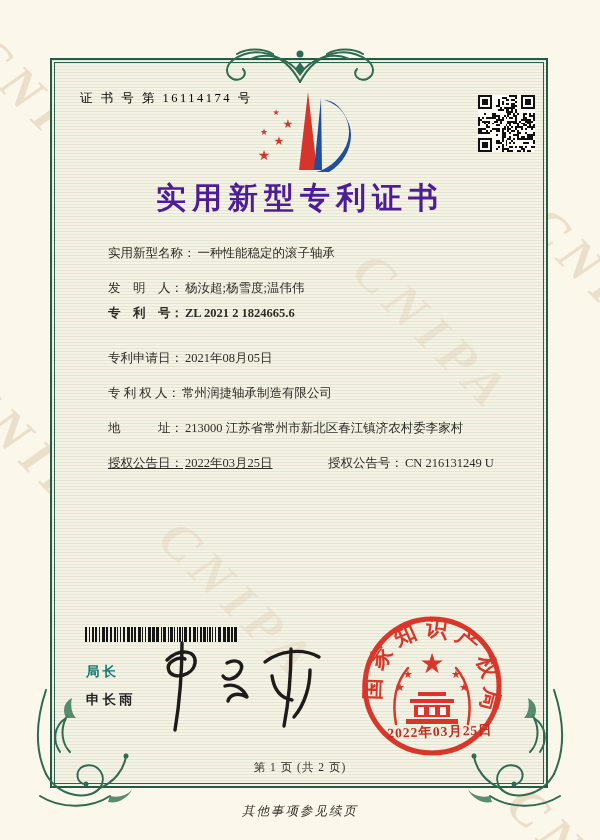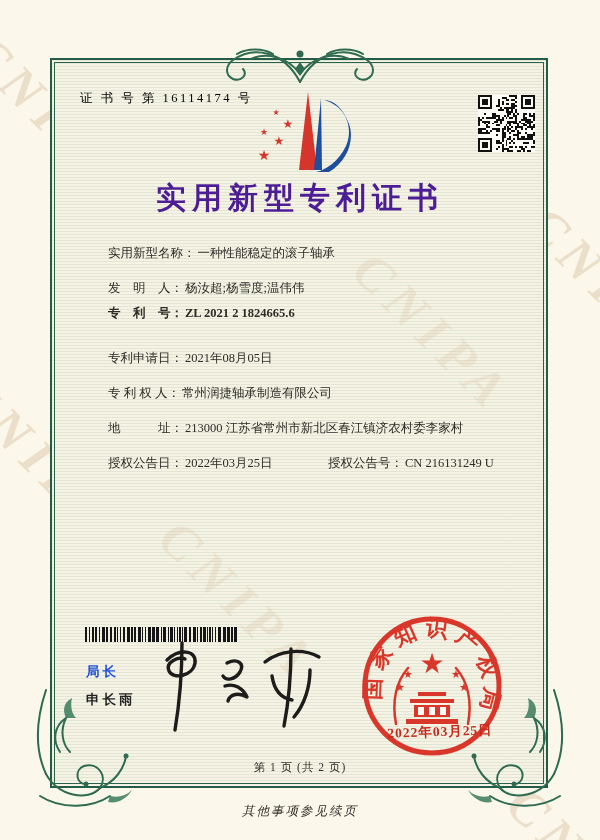--- a/index.html
+++ b/index.html
@@ -34,21 +34,21 @@
     font-size:30px;font-weight:700;letter-spacing:6px;color:#4c1d95;
   }
   .frow{left:85px;height:18px;font-size:12.5px;white-space:nowrap;margin-left:23px;}
   .flabel{color:#2f2c28;}
   .fvalue{color:#2f2c28;margin-left:2px;}
   .paras{left:82px;width:438px;top:486px;font-size:12.5px;line-height:19px;
     font-style:italic;color:#33302b;text-align:justify;}
   .paras p{margin:0 0 5px 0;text-indent:2em;}
   .barcode{left:85px;top:627px;width:155px;height:15px;}
   .sig-title{left:86px;top:663px;font-family:"Liberation Sans","DejaVu Sans",sans-serif;
-    font-weight:700;font-size:13.5px;letter-spacing:3px;color:#1d4ed8;}
+    font-weight:700;font-size:13.5px;letter-spacing:3px;color:#0f766e;}
   .sig-name{left:86px;top:691px;font-family:"Liberation Sans","DejaVu Sans",sans-serif;
     font-weight:700;font-size:13.5px;letter-spacing:3px;color:#222;}
   .seal-date{
     left:360px;top:723px;width:160px;text-align:center;
     font-size:13.5px;font-weight:700;letter-spacing:1px;color:#c52a1c;
     transform:rotate(-2deg);z-index:5;
   }
   .page-info{left:0;right:0;top:760px;text-align:center;font-size:11.5px;color:#33302b;letter-spacing:1px;}
   .cont-note{left:0;right:0;top:803px;text-align:center;font-size:12.5px;font-style:italic;color:#33302b;letter-spacing:2px;}
   svg{display:block;}
@@ -428,21 +428,21 @@
   </div>
   <div class="c frow" style="top:350px;">
     <span class="flabel">专利申请日：</span><span class="fvalue">2021年08月05日</span>
   </div>
   <div class="c frow" style="top:385px;">
     <span class="flabel">专 利 权 人：</span><span class="fvalue">常州润捷轴承制造有限公司</span>
   </div>
   <div class="c frow" style="top:420px;text-align:right;">
     <span class="flabel">地　　　址：</span><span class="fvalue">213000 江苏省常州市新北区春江镇济农村委李家村</span>
   </div>
-  <div class="c frow" style="top:455px;">
+  <div class="c frow" style="top:455px;text-decoration:underline;">
     <span class="flabel">授权公告日：</span><span class="fvalue">2022年03月25日</span>
   </div>
   <div class="c frow" style="left:305px;top:455px;">
     <span class="flabel">授权公告号：</span><span class="fvalue">CN 216131249 U</span>
   </div>
 
   <div class="c paras">
   </div>
 
   <svg class="c barcode" viewBox="0 0 155 15" preserveAspectRatio="none">

